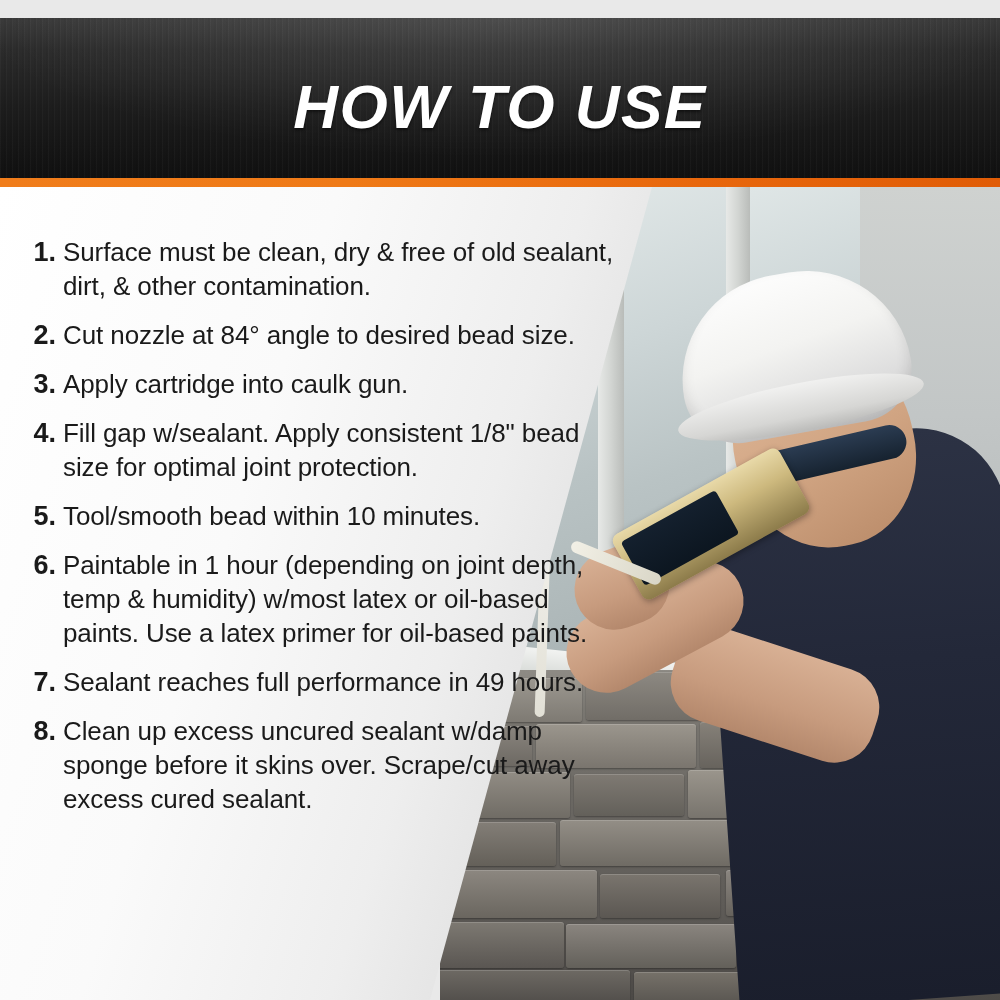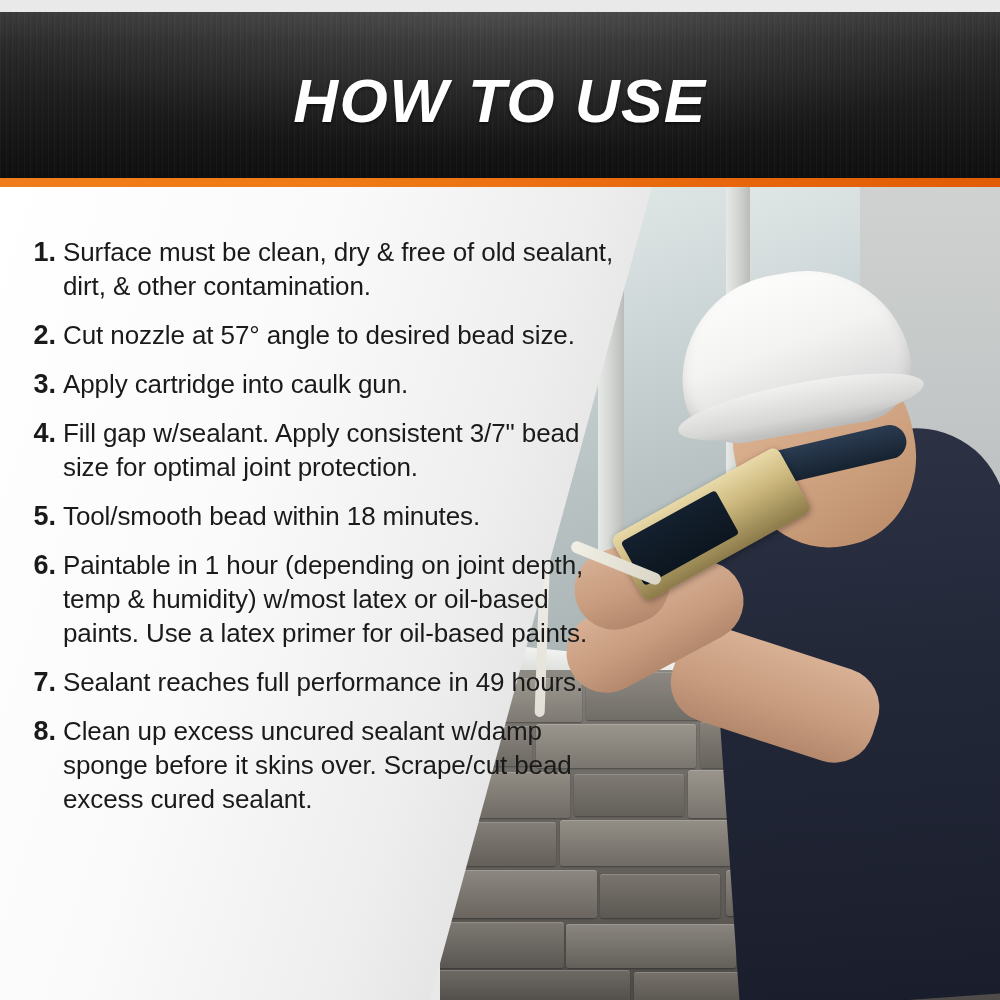--- a/index.html
+++ b/index.html
@@ -14,21 +14,21 @@
     position: relative;
     width: 1000px;
     height: 1000px;
     overflow: hidden;
     background: #e9e9e9;
   }
 
   
   #header {
     position: absolute;
-    left: 0; top: 12px;
+    left: 0; top: 18px;
     width: 1000px;
     height: 178px;
     background:
       linear-gradient(180deg, #3a3a3a 0%, #2b2b2b 18%, #1d1d1d 50%, #141414 78%, #0d0d0d 100%);
     overflow: hidden;
   }
   
   #header::before {
     content: "";
     position: absolute;
@@ -312,42 +312,42 @@
       <polygon points="0,0 652,0 430,813 0,813" fill="url(#panelGrad)"></polygon>
     </svg>
 
     <ol id="steps">
       <li class="step">
         <span class="step-num">1.</span>
         <span class="step-text">Surface must be clean, dry &amp; free of old sealant, dirt, &amp; other contamination.</span>
       </li>
       <li class="step">
         <span class="step-num">2.</span>
-        <span class="step-text">Cut nozzle at 57° angle to desired bead size.</span>
+        <span class="step-text">Cut nozzle at 84° angle to desired bead size.</span>
       </li>
       <li class="step">
         <span class="step-num">3.</span>
         <span class="step-text">Apply cartridge into caulk gun.</span>
       </li>
       <li class="step">
         <span class="step-num">4.</span>
-        <span class="step-text">Fill gap w/sealant. Apply consistent 3/7" bead size for optimal joint protection.</span>
+        <span class="step-text">Fill gap w/sealant. Apply consistent 1/8" bead size for optimal joint protection.</span>
       </li>
       <li class="step">
         <span class="step-num">5.</span>
-        <span class="step-text">Tool/smooth bead within 18 minutes.</span>
+        <span class="step-text">Tool/smooth bead within 10 minutes.</span>
       </li>
       <li class="step">
         <span class="step-num">6.</span>
         <span class="step-text">Paintable in 1 hour (depending on joint depth, temp &amp; humidity) w/most latex or oil-based paints. Use a latex primer for oil-based paints.</span>
       </li>
       <li class="step">
         <span class="step-num">7.</span>
         <span class="step-text">Sealant reaches full performance in 49 hours.</span>
       </li>
       <li class="step">
         <span class="step-num">8.</span>
-        <span class="step-text">Clean up excess uncured sealant w/damp sponge before it skins over. Scrape/cut bead excess cured sealant.</span>
+        <span class="step-text">Clean up excess uncured sealant w/damp sponge before it skins over. Scrape/cut away excess cured sealant.</span>
       </li>
     </ol>
 
   </div>
 </div>
 
 </body></html>

